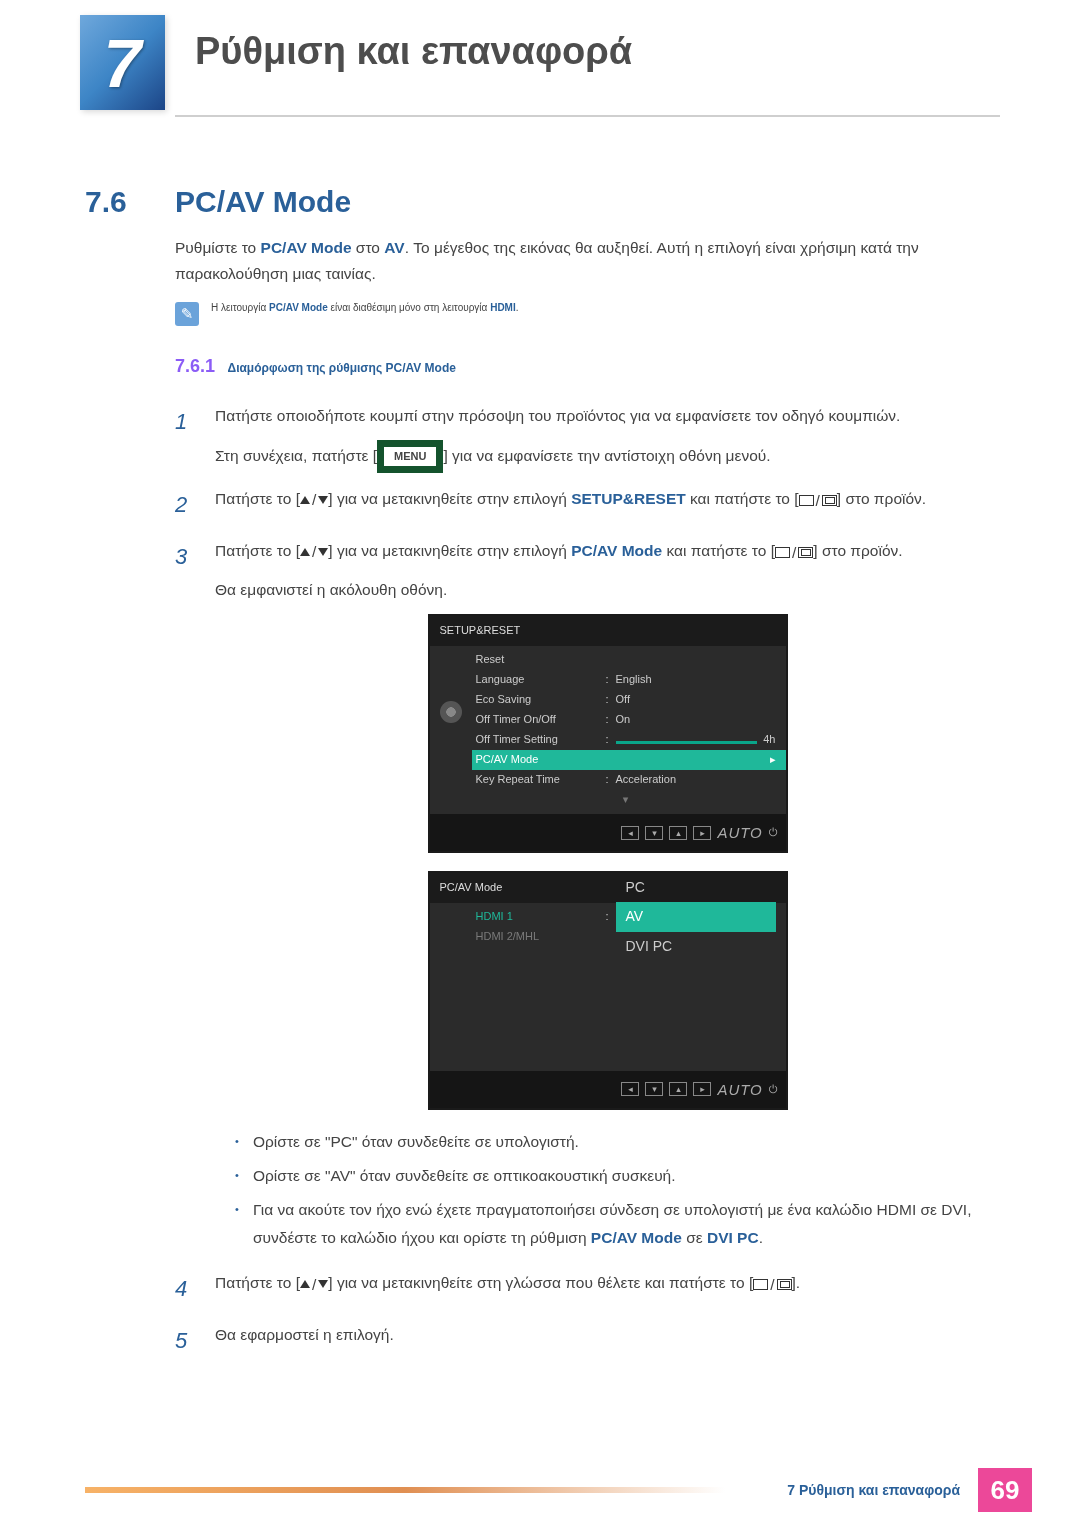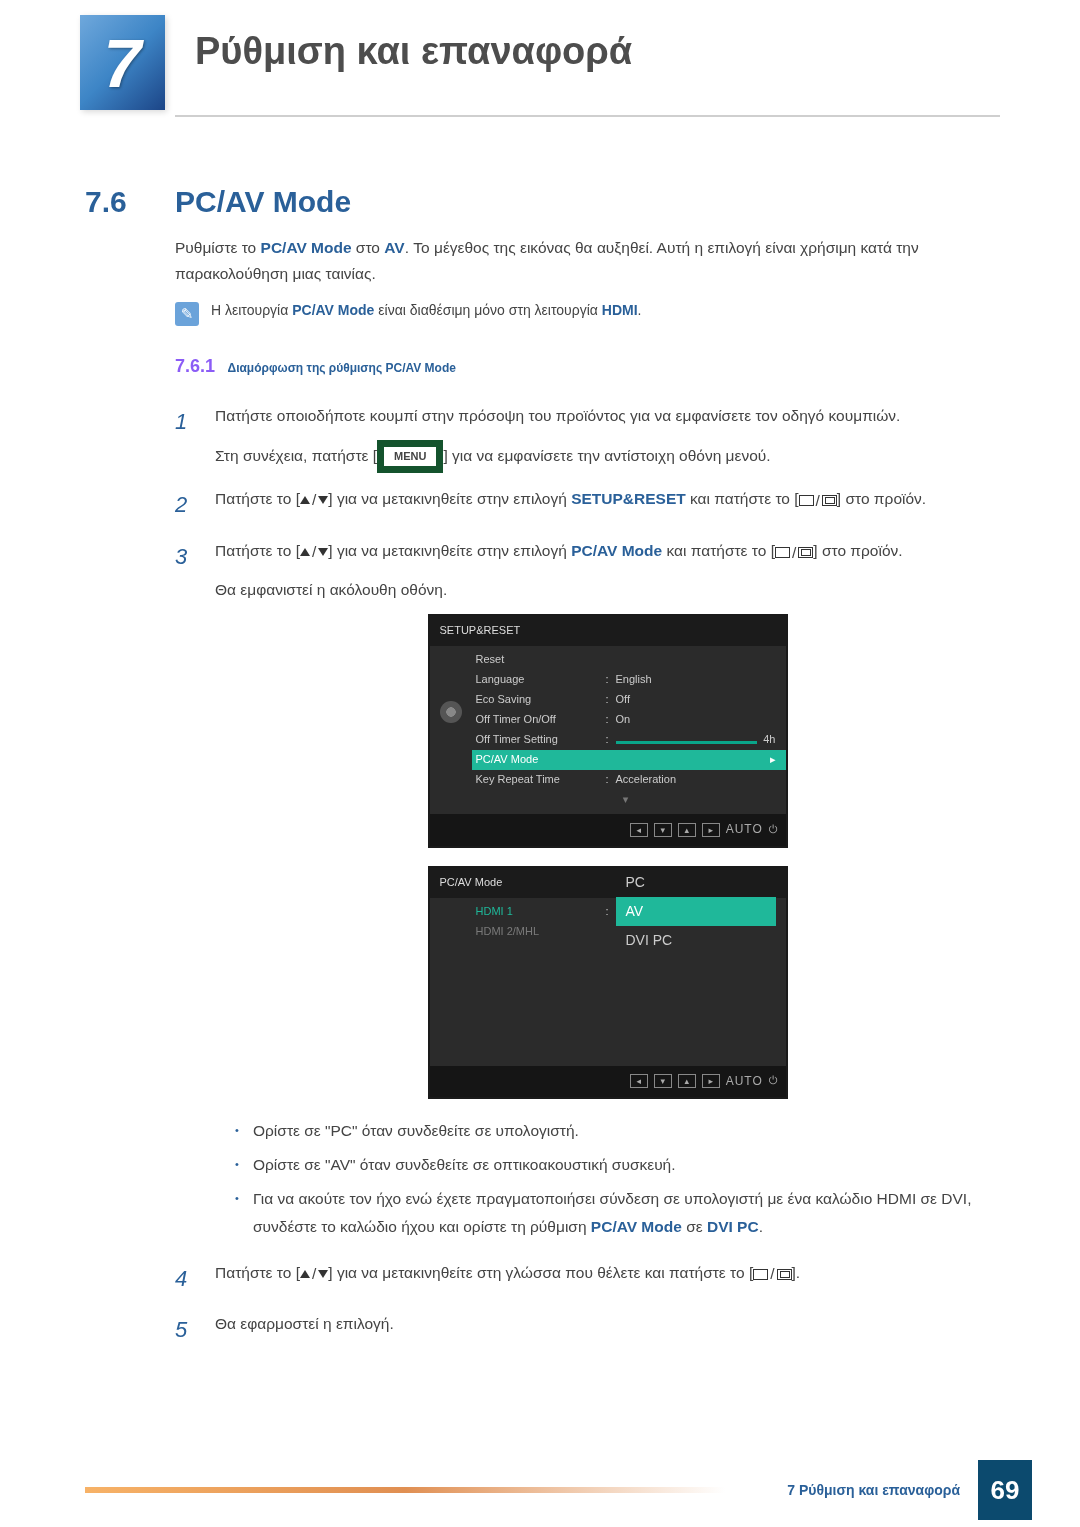--- a/index.html
+++ b/index.html
@@ -209,21 +209,21 @@
     color:#aaa;
   }
   .osd-footer .navbtn {
     width:18px; height:14px;
     border:1px solid #888;
     display:flex;
     align-items:center;
     justify-content:center;
     font-size:9px;
   }
-  .osd-footer .auto { font-size:12px; letter-spacing:1px;}
+  .osd-footer .auto { font-size:15px; letter-spacing:1px;font-style:italic;}
   .osd-footer .pwr { font-size:11px;}
 
   .osd2 .osd-body { min-height: 168px; }
   .osd2 .dropdown {
     position:relative;
     flex:1;
   }
   .osd2 .dd-opt { padding:2px 10px; font-size:14px; }
   .osd2 .dd-opt.sel { background:#1fb89a; color:#fff; }
   .hdmi1 { color:#1fb89a; }
@@ -271,22 +271,22 @@
     gap:18px;
     padding-right:48px;
   }
   .footer-chapter {
     color:#2a6099;
     font-size:14px;
     font-weight:bold;
   }
   .page-num-box {
     width:54px;
-    height:60px;
-    background:#0c4a6e;
+    height:44px;
+    background:#ec4899;
     color:#fff;
     font-size:26px;
     font-weight:bold;
     display:flex;
     align-items:center;
     justify-content:center;
   }
 </style>
 </head>
 <body>
@@ -303,21 +303,21 @@
     <div class="h2-num">7.6</div>
     <div class="h2-text">PC/AV Mode</div>
   </div>
 
   <p class="para">
     <span>Ρυθμίστε το </span><span class="highlight">PC/AV Mode</span><span> στο </span><span class="highlight">AV</span><span>. Το μέγεθος της εικόνας θα αυξηθεί. Αυτή η επιλογή είναι χρήσιμη κατά την παρακολούθηση μιας ταινίας.</span>
   </p>
 
   <div class="note-row">
     <div class="note-icon">✎</div>
-    <div style="font-size:14px; color:#444;">
+    <div style="font-size:10px; color:#444;">
       <span>Η λειτουργία </span><span class="highlight">PC/AV Mode</span><span> είναι διαθέσιμη μόνο στη λειτουργία </span><span class="highlight">HDMI</span><span>.</span>
     </div>
   </div>
 
   <div class="h3-row">
     <span class="num">7.6.1</span>
     <span class="txt">Διαμόρφωση της ρύθμισης PC/AV Mode</span>
   </div>
 
   <div class="step">

